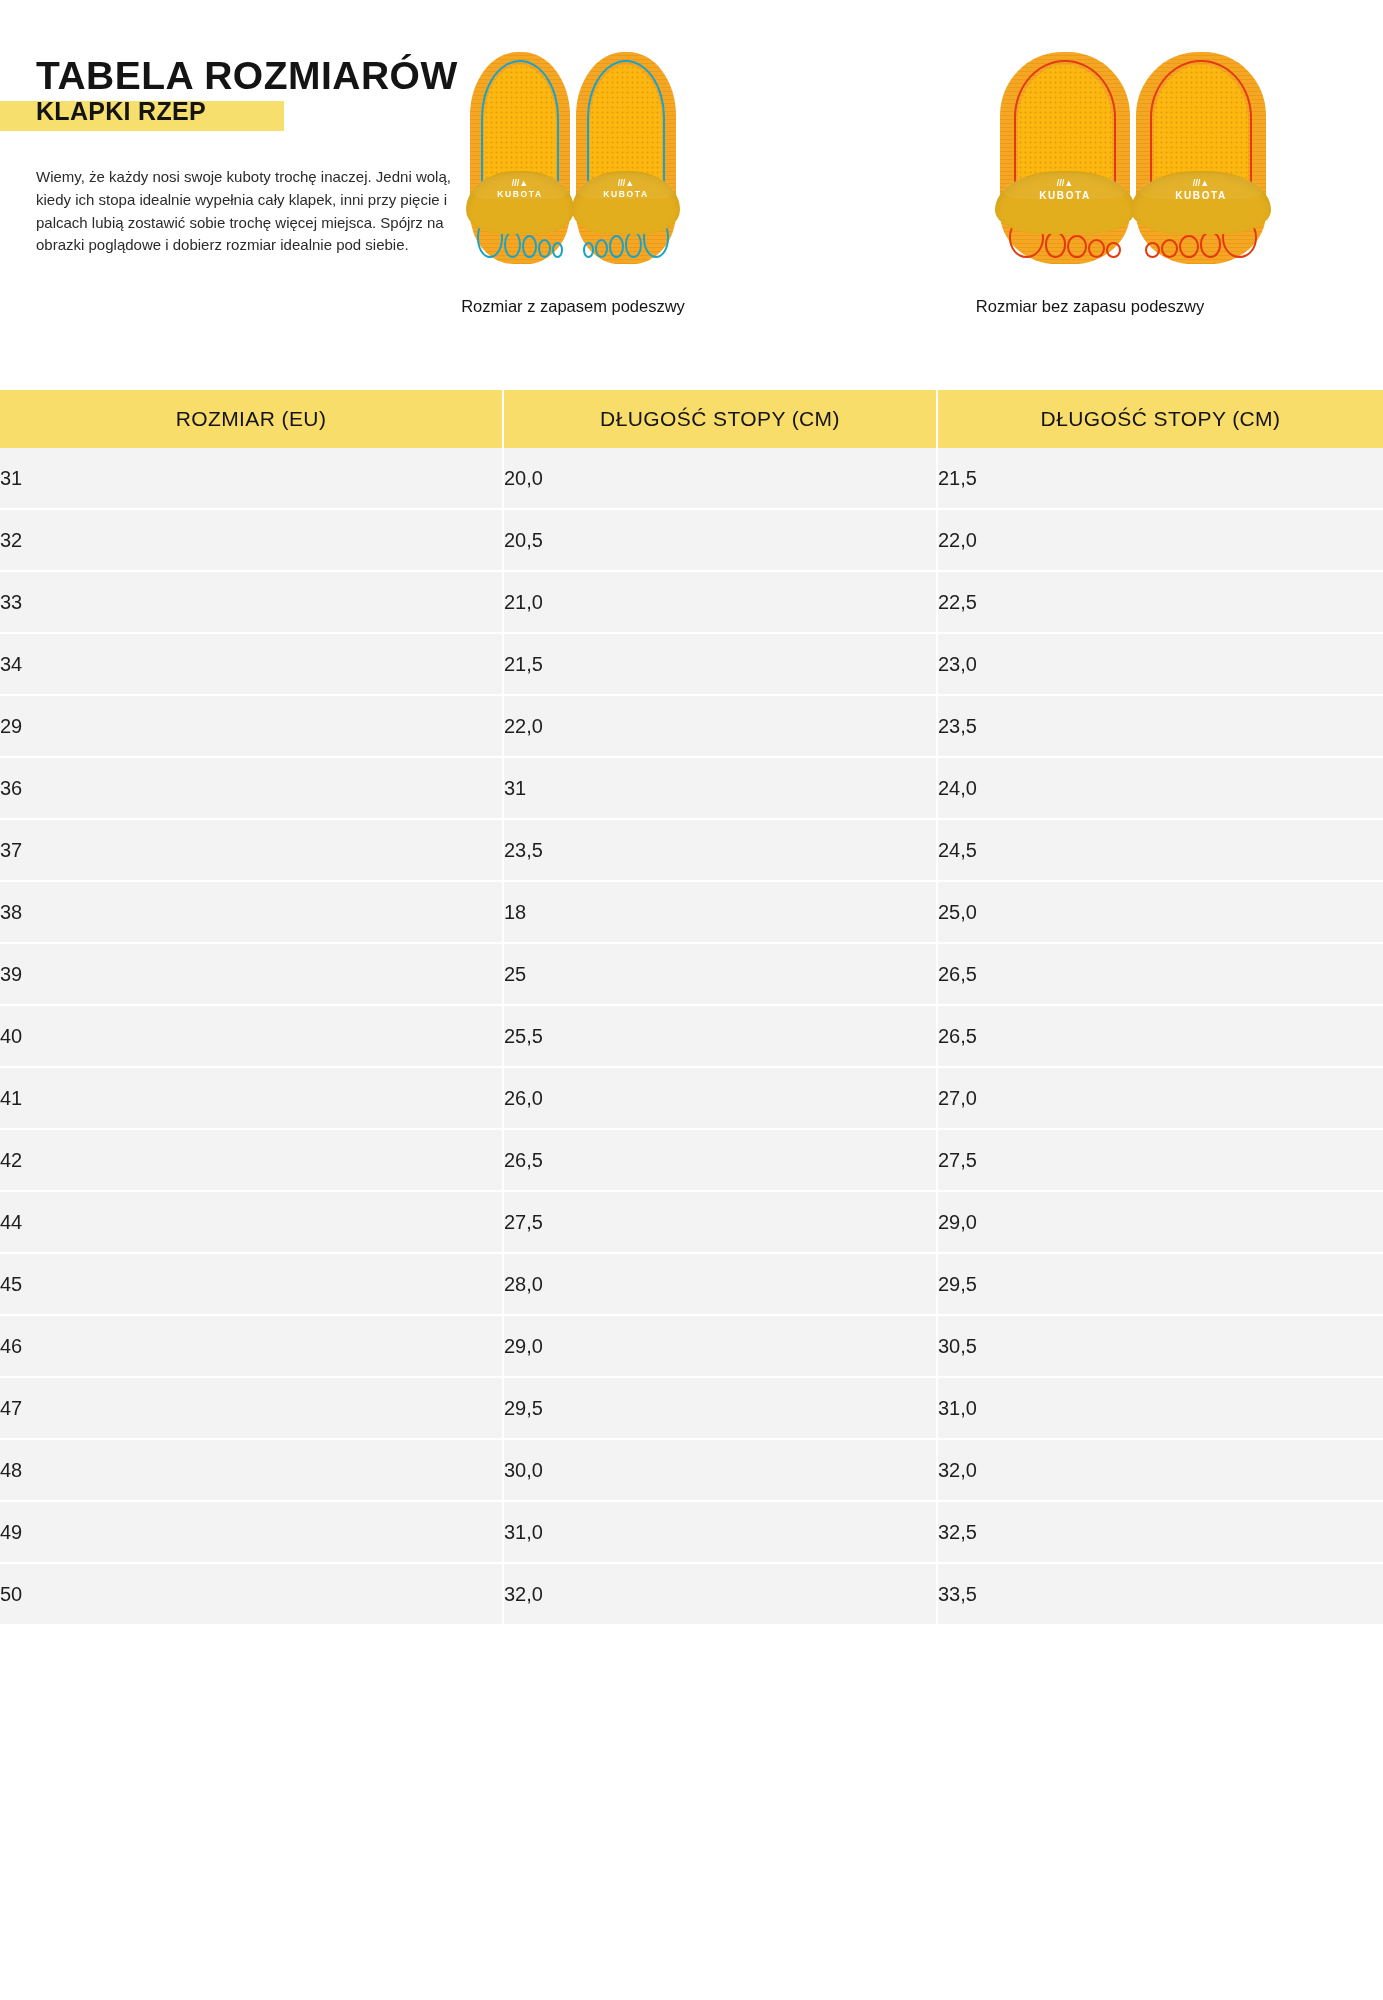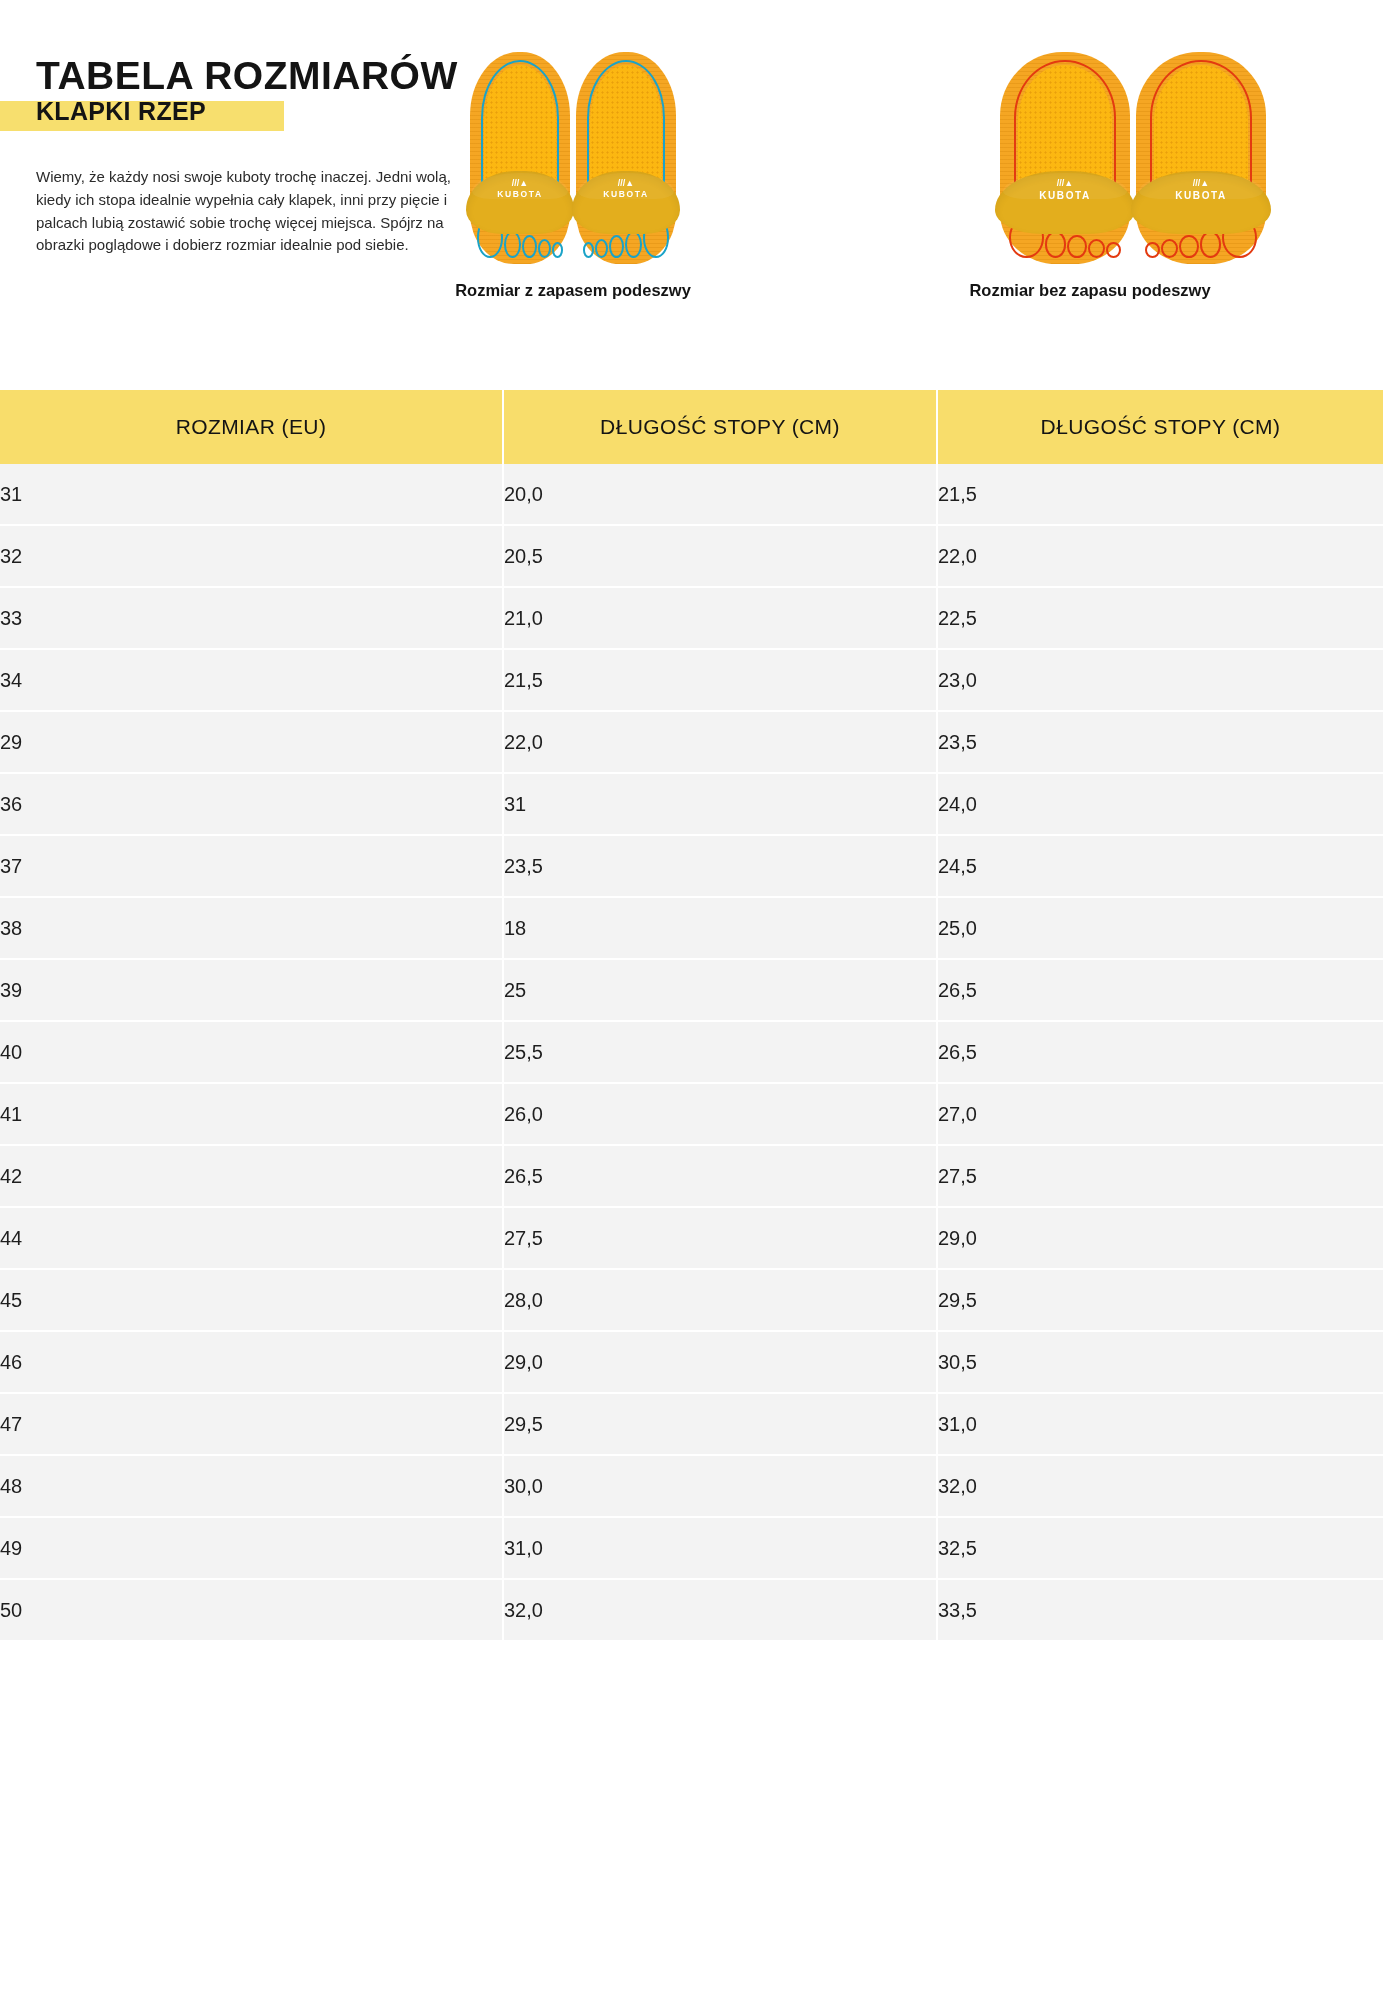--- a/index.html
+++ b/index.html
@@ -197,43 +197,43 @@
     box-sizing: border-box;
   }
   .toe.t1 { width: 30%; height: 64%; }
   .toe.t2 { width: 19%; height: 42%; }
   .toe.t3 { width: 17%; height: 36%; }
   .toe.t4 { width: 15%; height: 30%; }
   .toe.t5 { width: 13%; height: 25%; }
   .slipper.mirror .toes { flex-direction: row-reverse; }
 
   .caption {
-    margin-top: 12px;
+    margin-top: 28px;
     font-size: 16.5px;
-    font-weight: 700;
+    font-weight: 400;
     line-height: 1.35;
     color: #141414;
   }
 
   
   table.sizes {
     border-collapse: collapse;
     width: 1383px;
     table-layout: fixed;
   }
   table.sizes th {
     background: #f8dd6b;
     color: #141414;
     font-size: 21px;
     font-weight: 400;
     letter-spacing: 0.4px;
     height: 50px;
     border-right: 2px solid #ffffff;
     text-align: center;
-    padding: 12px;
+    padding: 4px;
   }
   table.sizes th:last-child { border-right: none; }
 
   table.sizes td {
     background: #f3f3f3;
     height: 60px;
     font-size: 20px;
     color: #1e1e1e;
     text-align: left;
     border-right: 2px solid #ffffff;

